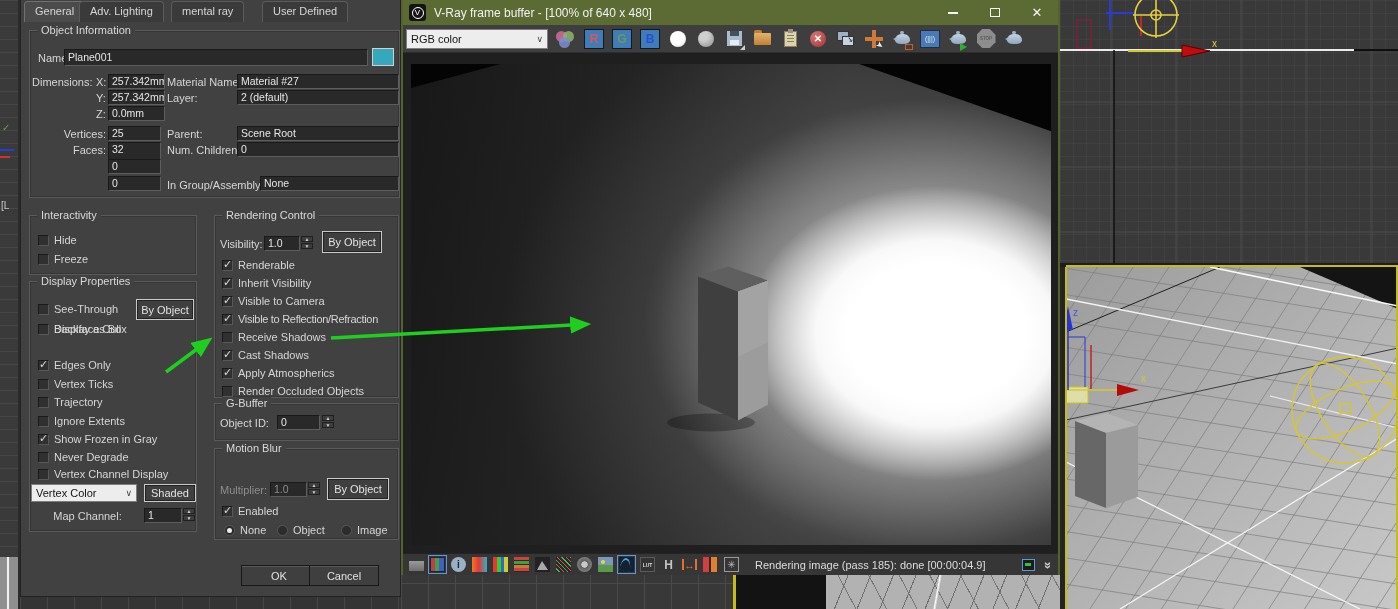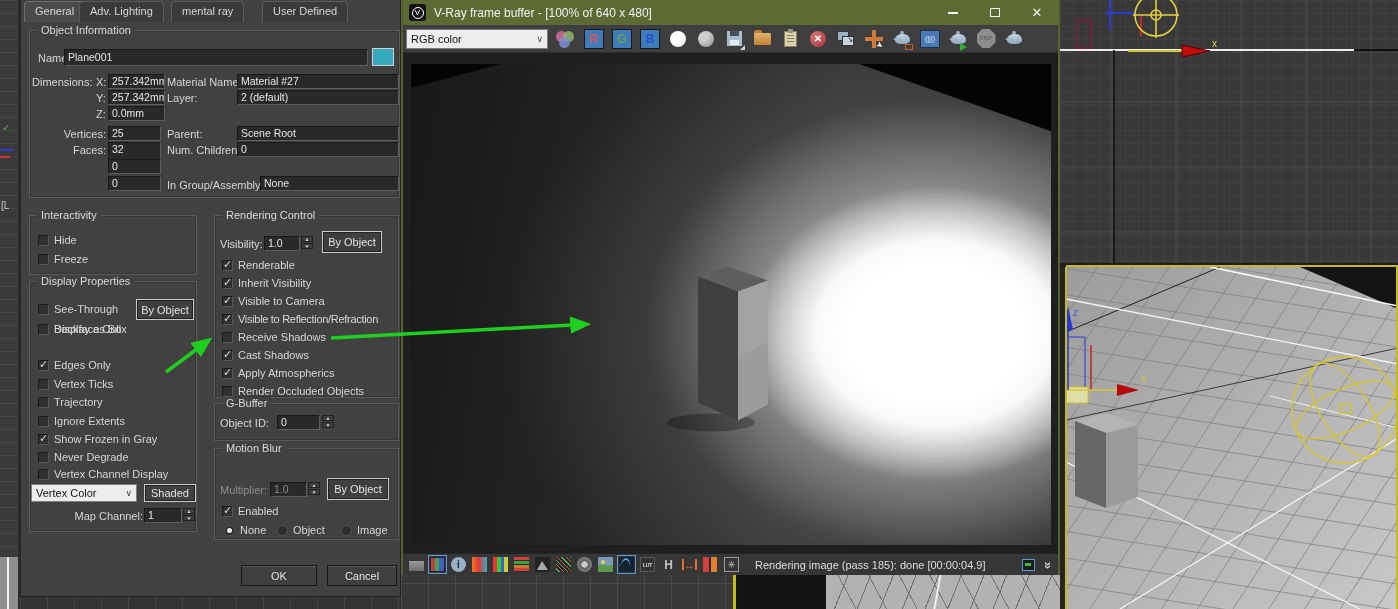--- a/index.html
+++ b/index.html
@@ -390,21 +390,21 @@
     </div>
     <div class="row" style="left:8px;top:185px">
       <span class="cb"></span>
       <span class="lbl">Vertex Channel Display</span>
     </div>
     <div class="combo" style="left:1px;top:202px;width:106px;height:18px">
       <span>Vertex Color</span>
       <span class="chev">∨</span>
     </div>
     <div class="btn bright" style="left:114px;top:202px;width:52px;height:18px">Shaded</div>
-    <span class="lbl abs" style="left:16px;top:228px;width:97px;text-align:right">Map Channel:</span>
+    <span class="lbl abs" style="left:9px;top:228px;width:97px;text-align:center">Map Channel:</span>
     <div class="field" style="left:114px;top:226px;width:38px;height:15px">1</div>
     <span class="spin" style="left:153px;top:226px">
         <i>▲</i>
         <i>▼</i>
       </span>
   </div>
 
   <div class="group" style="left:193px;top:215px;width:185px;height:183px">
     <span class="gtitle">Rendering Control</span>
     <span class="lbl abs" style="left:5px;top:22px">Visibility:</span>
@@ -479,21 +479,21 @@
       <span class="radio"></span>
       <span class="lbl">Object</span>
     </div>
     <div class="row" style="left:126px;top:74px">
       <span class="radio"></span>
       <span class="lbl">Image</span>
     </div>
   </div>
 
   <div class="btn plain" style="left:220px;top:565px;width:76px;height:21px">OK</div>
-  <div class="btn plain" style="left:306px;top:565px;width:70px;height:21px">Cancel</div>
+  <div class="btn plain" style="left:288px;top:565px;width:70px;height:21px">Cancel</div>
 </div>
 
 <div class="abs" id="vfb">
   <div id="vfb-titlebar">
     <span class="vray-logo">
         <i>V</i>
       </span>
     <span style="flex:1">V-Ray frame buffer - [100% of 640 x 480]</span>
     <span class="wb">
         <span class="min"></span>

